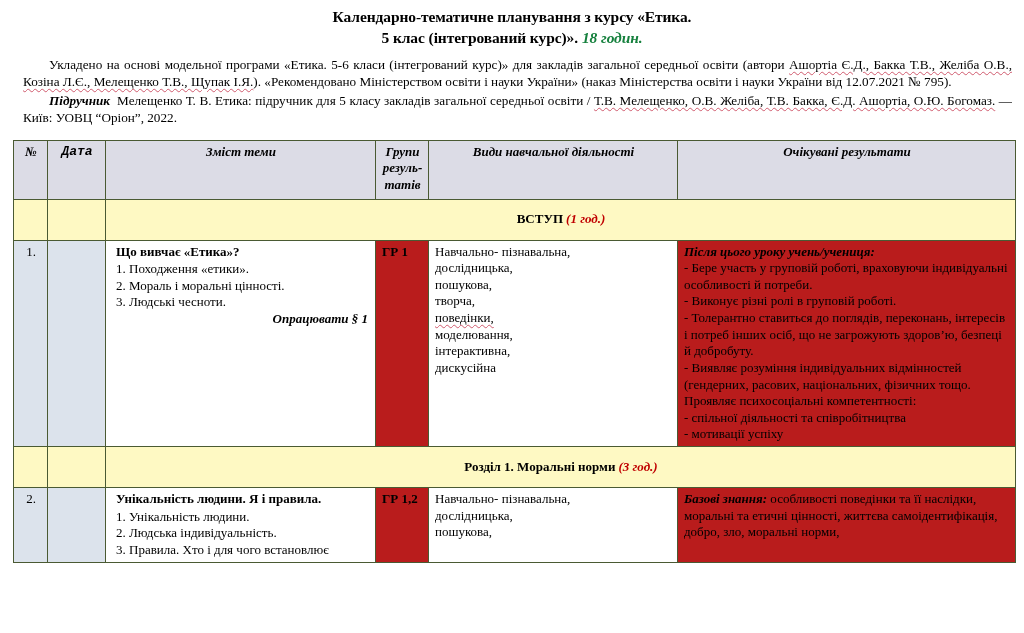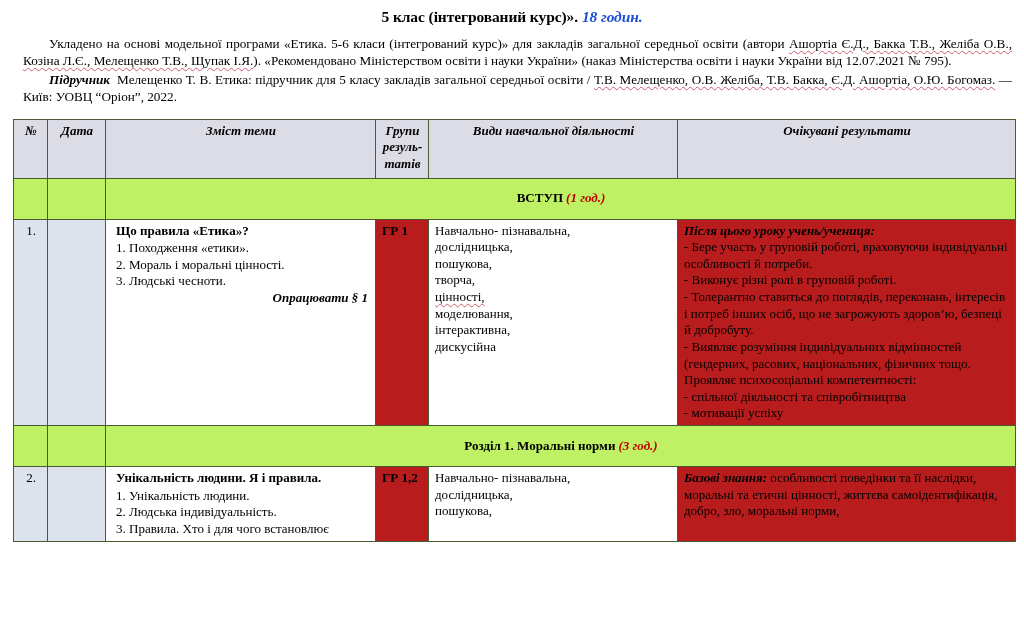--- a/index.html
+++ b/index.html
@@ -28,21 +28,21 @@
     text-align: center;
     padding: 7px 60px 0 60px;
   }
   .title-line {
     font-size: 15.5px;
     font-weight: bold;
     line-height: 1.35;
     letter-spacing: -0.1px;
   }
   .hours-note {
-    color: #1d4ed8;
+    color: #15803d;
     font-style: italic;
     font-weight: bold;
     margin-left: 4px;
   }
 
   
   .intro {
     padding: 7px 12px 0 12px;
     font-size: 13.2px;
     line-height: 1.32;
@@ -93,29 +93,29 @@
   thead th {
     background: #dcdce6;
     text-align: center;
     vertical-align: middle;
     font-style: italic;
     font-weight: bold;
     height: 52px;
     padding: 4px 3px;
   }
   th.h-num   { font-size: 14px; }
-  th.h-date  { font-size: 13.5px; }
+  th.h-date  { font-size: 13.5px; font-family: Liberation Mono, monospace; }
   th.h-topic { font-size: 15px; }
   th.h-group { font-size: 10.5px; line-height: 1.25; }
   th.h-act   { font-size: 14px; }
   th.h-res   { font-size: 14.5px; }
 
   
   tr.band td {
-    background: #bef264;
+    background: #fef9c3;
     height: 34px;
     vertical-align: middle;
   }
   td.band-label {
     text-align: center;
     font-weight: bold;
     font-size: 14px;
   }
   td.band-empty { background: #e4ee98; }
   .band-hours {
@@ -166,20 +166,21 @@
   }
   .res-line { }
   .group-line { }
 </style>
 </head>
 <body>
 
 <div class="page">
 
   <div class="title-block">
+    <div class="title-line">Календарно-тематичне планування з курсу «Етика.</div>
     <div class="title-line">
       <span>5 клас (інтегрований курс)».</span><span class="hours-note">18 годин.</span>
     </div>
   </div>
 
   <div class="intro">
     <p><span>Укладено на основі модельної програми «Етика. 5-6 класи (інтегрований курс)» для закладів загальної середньої освіти (автори </span><span class="u-squiggle">Ашортіа Є.Д., Бакка Т.В., Желіба О.В., Козіна Л.Є., Мелещенко Т.В., Щупак І.Я.</span><span>).  «Рекомендовано Міністерством освіти і науки України» (наказ Міністерства освіти і науки України від 12.07.2021 № 795).</span></p>
     <p><span class="label-italic">Підручник</span>&nbsp;&nbsp;<span>Мелещенко Т. В. Етика: підручник для 5 класу закладів загальної середньої освіти / </span><span class="u-squiggle">Т.В. Мелещенко, О.В. Желіба, Т.В. Бакка, Є.Д. Ашортіа, О.Ю. Богомаз.</span><span> — Київ: УОВЦ “Оріон”, 2022.</span></p>
   </div>
 
@@ -210,35 +211,35 @@
           <td class="band-empty"></td>
           <td class="band-label" colspan="4">
             <span>ВСТУП</span><span class="band-hours">(1 год.)</span>
           </td>
         </tr>
 
         <tr>
           <td class="cell-num">1.</td>
           <td class="cell-date"></td>
           <td class="cell-topic">
-            <div class="topic-title">Що правила «Етика»?</div>
+            <div class="topic-title">Що вивчає «Етика»?</div>
             <div class="topic-item">1. Походження «етики».</div>
             <div class="topic-item">2. Мораль і моральні цінності.</div>
             <div class="topic-item">3. Людські чесноти.</div>
             <div class="topic-task">Опрацювати § 1</div>
           </td>
           <td class="cell-group">
             <div class="group-line">ГР 1</div>
           </td>
           <td class="cell-act">
             <div class="act-line">Навчально- пізнавальна,</div>
             <div class="act-line">дослідницька,</div>
             <div class="act-line">пошукова,</div>
             <div class="act-line">творча,</div>
-            <div class="act-line u-squiggle">цінності,</div>
+            <div class="act-line u-squiggle">поведінки,</div>
             <div class="act-line">моделювання,</div>
             <div class="act-line">інтерактивна,</div>
             <div class="act-line">дискусійна</div>
           </td>
           <td class="cell-res">
             <div class="res-lead">Після цього уроку учень/учениця:</div>
             <div class="res-line"> - Бере участь у груповій роботі, враховуючи індивідуальні особливості й потреби.</div>
             <div class="res-line"> - Виконує різні ролі в груповій роботі.</div>
             <div class="res-line"> - Толерантно ставиться до поглядів, переконань, інтересів і потреб інших осіб, що не загрожують здоров’ю, безпеці й добробуту.</div>
             <div class="res-line"> - Виявляє розуміння індивідуальних відмінностей (гендерних, расових, національних, фізичних тощо.</div>

